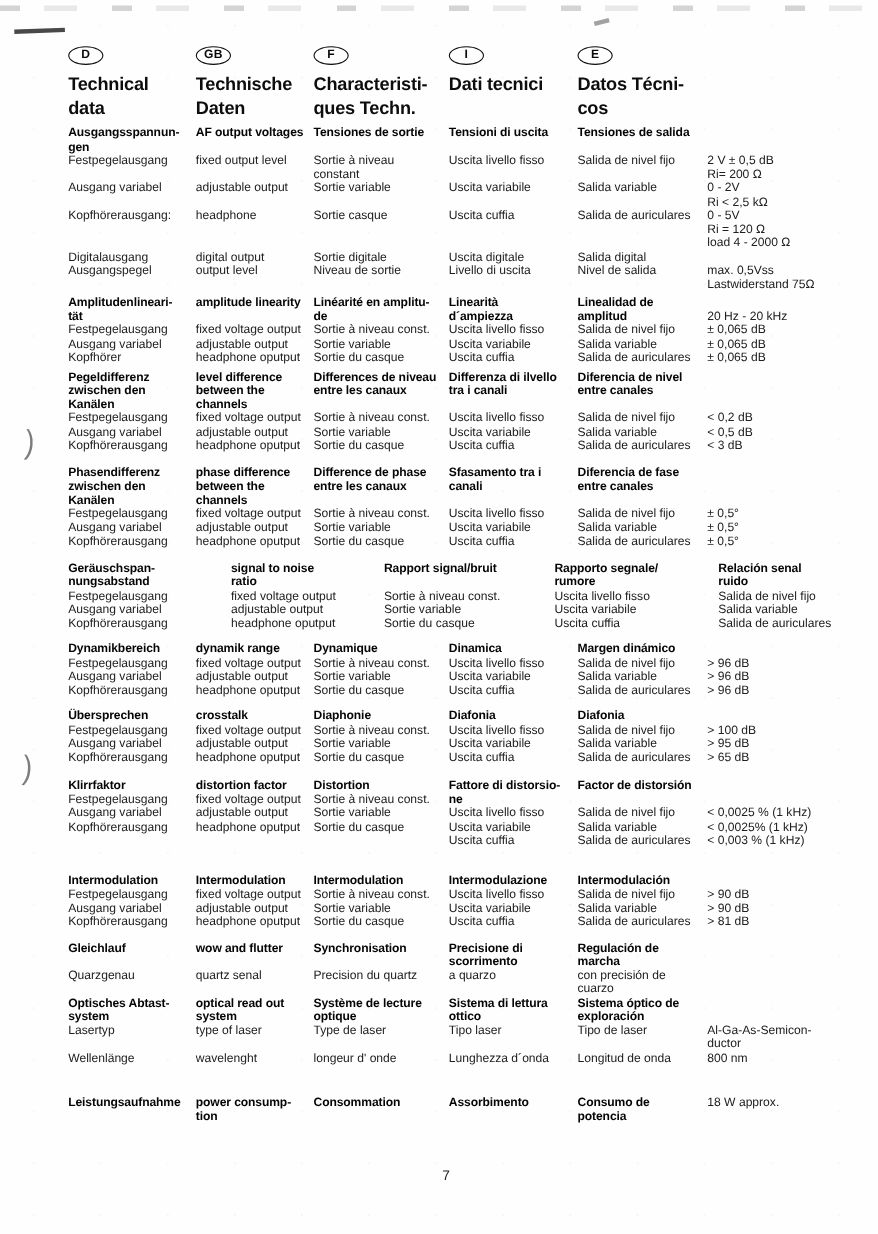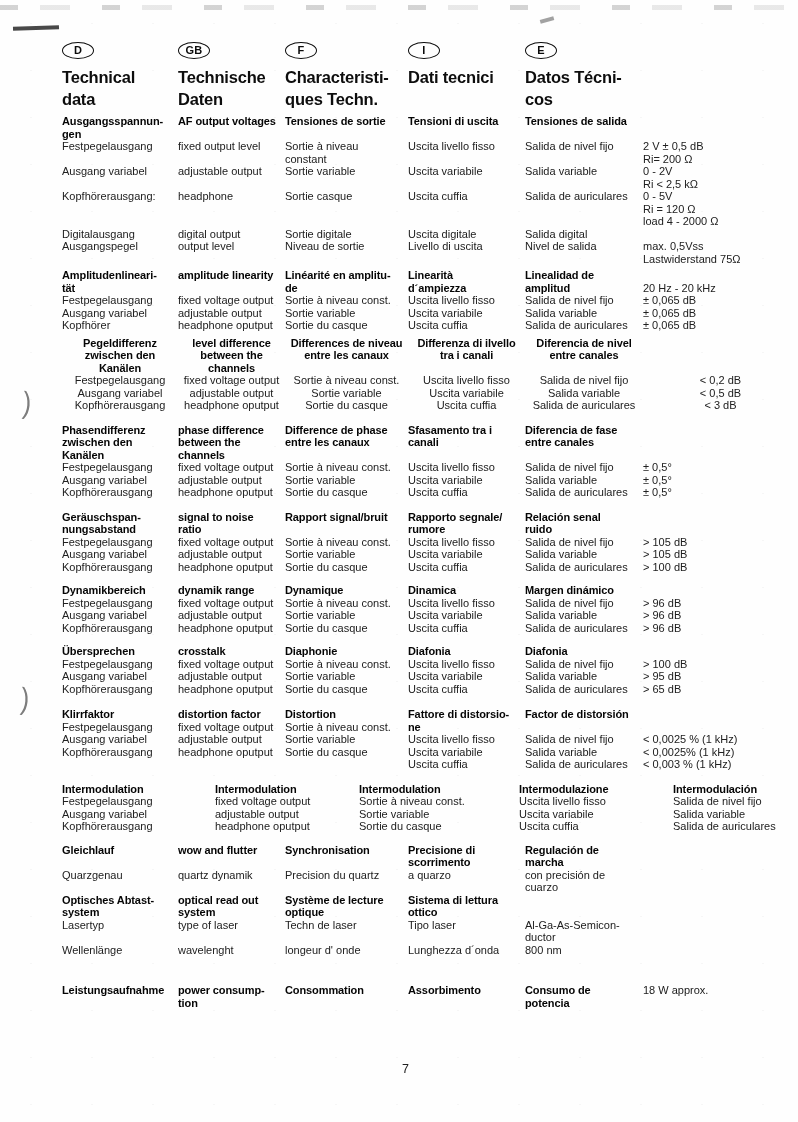--- a/index.html
+++ b/index.html
@@ -234,21 +234,21 @@
             <div class="ln">Salida de auriculares</div>
           </div>
           <div class="cell">
             <div class="ln">&nbsp;</div>
             <div class="ln">20 Hz - 20 kHz</div>
             <div class="ln">± 0,065 dB</div>
             <div class="ln">± 0,065 dB</div>
             <div class="ln">± 0,065 dB</div>
           </div>
         </div>
-        <div class="grid-row band" style="margin-top: 5px; text-align: center;">
+        <div class="grid-row band" style="margin-top: 5px;">
           <div class="cell">
             <div class="ln b">Pegeldifferenz</div>
             <div class="ln b">zwischen den</div>
             <div class="ln b">Kanälen</div>
             <div class="ln">Festpegelausgang</div>
             <div class="ln">Ausgang variabel</div>
             <div class="ln">Kopfhörerausgang</div>
           </div>
           <div class="cell">
             <div class="ln b">level difference</div>
@@ -334,21 +334,21 @@
           </div>
           <div class="cell">
             <div class="ln">&nbsp;</div>
             <div class="ln">&nbsp;</div>
             <div class="ln">&nbsp;</div>
             <div class="ln">± 0,5°</div>
             <div class="ln">± 0,5°</div>
             <div class="ln">± 0,5°</div>
           </div>
         </div>
-        <div class="grid-row band" style="margin-top: 12px;">
+        <div class="grid-row band" style="margin-top: 12px; gap: 32px;">
           <div class="cell">
             <div class="ln b">Geräuschspan-</div>
             <div class="ln b">nungsabstand</div>
             <div class="ln">Festpegelausgang</div>
             <div class="ln">Ausgang variabel</div>
             <div class="ln">Kopfhörerausgang</div>
           </div>
           <div class="cell">
             <div class="ln b">signal to noise</div>
             <div class="ln b">ratio</div>
@@ -498,21 +498,21 @@
             <div class="ln">Salida de auriculares</div>
           </div>
           <div class="cell">
             <div class="ln">&nbsp;</div>
             <div class="ln">&nbsp;</div>
             <div class="ln">&lt; 0,0025 % (1 kHz)</div>
             <div class="ln">&lt; 0,0025% (1 kHz)</div>
             <div class="ln">&lt; 0,003 % (1 kHz)</div>
           </div>
         </div>
-        <div class="grid-row band" style="margin-top: 12px; gap: 37px;">
+        <div class="grid-row band" style="margin-top: 24px;">
           <div class="cell">
             <div class="ln b">Intermodulation</div>
             <div class="ln">Festpegelausgang</div>
             <div class="ln">Ausgang variabel</div>
             <div class="ln">Kopfhörerausgang</div>
           </div>
           <div class="cell">
             <div class="ln b">Intermodulation</div>
             <div class="ln">fixed voltage output</div>
             <div class="ln">adjustable output</div>
@@ -546,21 +546,21 @@
         <div class="grid-row band" style="margin-top: 11px;">
           <div class="cell">
             <div class="ln b">Gleichlauf</div>
             <div class="ln">&nbsp;</div>
             <div class="ln">Quarzgenau</div>
             <div class="ln">&nbsp;</div>
           </div>
           <div class="cell">
             <div class="ln b">wow and flutter</div>
             <div class="ln">&nbsp;</div>
-            <div class="ln">quartz dynamik</div>
+            <div class="ln">quartz senal</div>
             <div class="ln">&nbsp;</div>
           </div>
           <div class="cell">
             <div class="ln b">Synchronisation</div>
             <div class="ln">&nbsp;</div>
             <div class="ln">Precision du quartz</div>
             <div class="ln">&nbsp;</div>
           </div>
           <div class="cell">
             <div class="ln b">Precisione di</div>
@@ -592,30 +592,37 @@
           <div class="cell">
             <div class="ln b">optical read out</div>
             <div class="ln b">system</div>
             <div class="ln">type of laser</div>
             <div class="ln">&nbsp;</div>
             <div class="ln">wavelenght</div>
           </div>
           <div class="cell">
             <div class="ln b">Système de lecture</div>
             <div class="ln b">optique</div>
-            <div class="ln">Techn de laser</div>
+            <div class="ln">Type de laser</div>
             <div class="ln">&nbsp;</div>
             <div class="ln">longeur d' onde</div>
           </div>
           <div class="cell">
             <div class="ln b">Sistema di lettura</div>
             <div class="ln b">ottico</div>
             <div class="ln">Tipo laser</div>
             <div class="ln">&nbsp;</div>
             <div class="ln">Lunghezza d´onda</div>
+          </div>
+          <div class="cell">
+            <div class="ln b">Sistema óptico de</div>
+            <div class="ln b">exploración</div>
+            <div class="ln">Tipo de laser</div>
+            <div class="ln">&nbsp;</div>
+            <div class="ln">Longitud de onda</div>
           </div>
           <div class="cell">
             <div class="ln">&nbsp;</div>
             <div class="ln">&nbsp;</div>
             <div class="ln">Al-Ga-As-Semicon-</div>
             <div class="ln">ductor</div>
             <div class="ln">800 nm</div>
           </div>
         </div>
         <div class="grid-row band" style="margin-top: 28px;">

